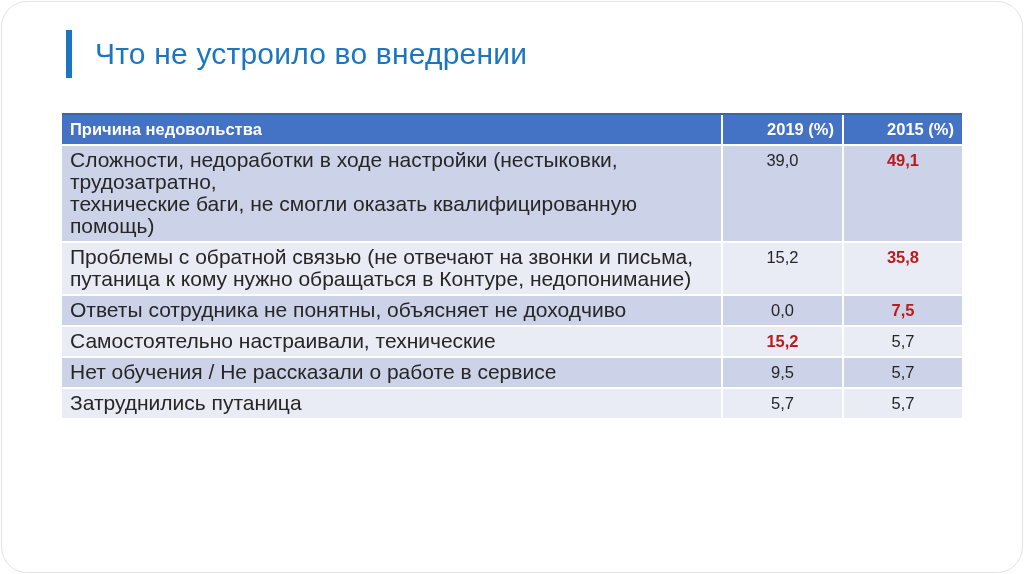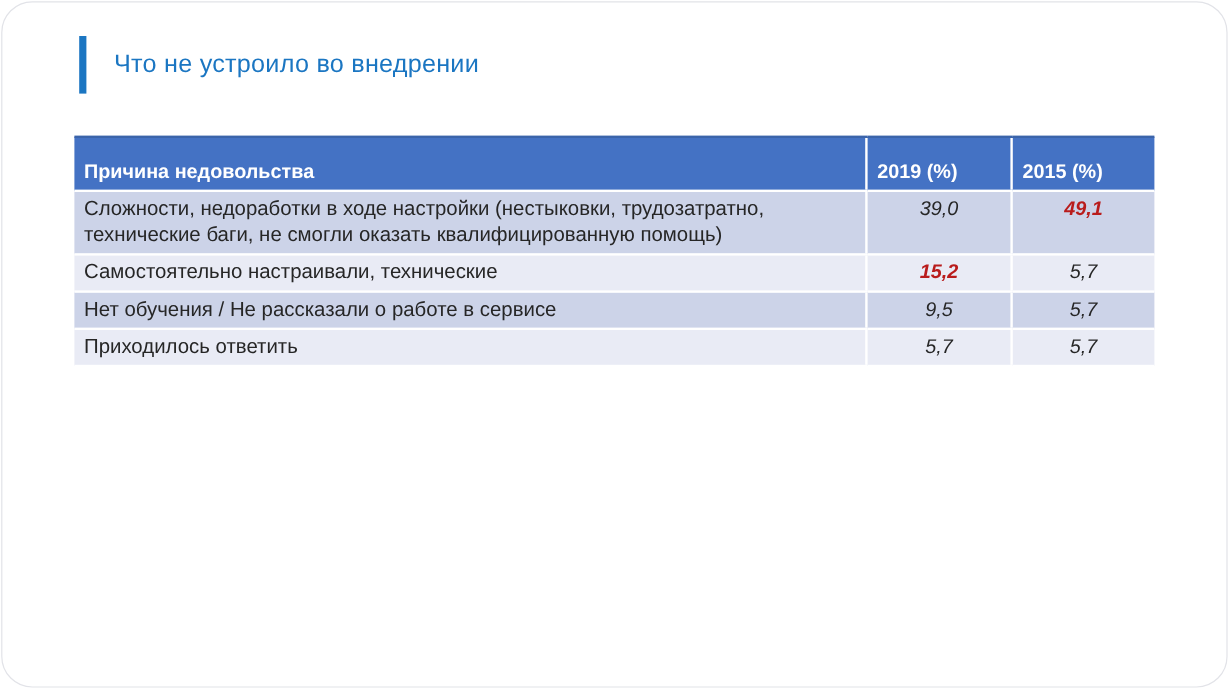--- a/index.html
+++ b/index.html
@@ -31,64 +31,63 @@
   }
   .title-bar {
     width: 6px;
     height: 48px;
     background: var(--accent, #1a6fbd);
     margin-right: 23px;
     flex: 0 0 auto;
   }
   .title {
     margin: 0;
-    font-size: 21px;
+    font-size: 30px;
     font-weight: 400;
     color: var(--accent, #1b78c8);
     letter-spacing: 0.2px;
     white-space: nowrap;
   }
   table.data-table {
     position: absolute;
     left: 62px;
     top: 113px;
     width: 900px;
     border-collapse: collapse;
     table-layout: fixed;
   }
   .data-table th {
     background: var(--header-bg, #4472c4);
     color: #ffffff;
     font-size: 16.5px;
     font-weight: 700;
     line-height: 22px;
-    padding: 17px 8px 4px 8px;
+    padding: 3px 8px 4px 8px;
     text-align: left;
     border-top: 2px solid #3b64aa;
     border-bottom: 2px solid #ffffff;
   }
   .data-table th.th-num {
-    text-align: left;
+    text-align: right;
     border-left: 2px solid #ffffff;
     font-weight: 600;
   }
   .data-table td {
-    font-size: 17px;
+    font-size: 21px;
     color: #262626;
     line-height: 22px;
     padding: 3px 8px 4px 8px;
     vertical-align: top;
     border-bottom: 2px solid #ffffff;
     white-space: pre-line;
   }
   .data-table td.td-num {
     text-align: center;
     border-left: 2px solid #ffffff;
     font-size: 16.5px;
-    font-style: italic;
   }
   .data-table tbody tr:nth-child(odd)  { background: var(--band-dark, #ccd3e8); }
   .data-table tbody tr:nth-child(even) { background: var(--band-light, #e9ebf5); }
   .data-table td.bold { font-weight: 700; color: #b91c1c; }
 </style>
 </head>
 <body>
 
 <div class="slide">
   <div class="slide-border"></div>
@@ -113,37 +112,48 @@
     </thead>
     <tbody>
   <tr>
     <td class="td-reason">Сложности, недоработки в ходе настройки (нестыковки, трудозатратно,
 технические баги, не смогли оказать квалифицированную помощь)</td>
     <td class="td-num">39,0</td>
     <td class="td-num bold">49,1</td>
   </tr>
 
 
+  <tr>
+    <td class="td-reason">Проблемы с обратной связью (не отвечают на звонки и письма,
+путаница к кому нужно обращаться в Контуре, недопонимание)</td>
+    <td class="td-num">15,2</td>
+    <td class="td-num bold">35,8</td>
+  </tr>
 
 
+  <tr>
+    <td class="td-reason">Ответы сотрудника не понятны, объясняет не доходчиво</td>
+    <td class="td-num">0,0</td>
+    <td class="td-num bold">7,5</td>
+  </tr>
 
   <tr>
     <td class="td-reason">Самостоятельно настраивали, технические</td>
     <td class="td-num bold">15,2</td>
     <td class="td-num">5,7</td>
   </tr>
 
 
   <tr>
     <td class="td-reason">Нет обучения / Не рассказали о работе в сервисе</td>
     <td class="td-num">9,5</td>
     <td class="td-num">5,7</td>
   </tr>
 
 
   <tr>
-    <td class="td-reason">Приходилось ответить</td>
+    <td class="td-reason">Затруднились путаница</td>
     <td class="td-num">5,7</td>
     <td class="td-num">5,7</td>
   </tr>
 </tbody>
   </table>
 </div>
 
 </body></html>

